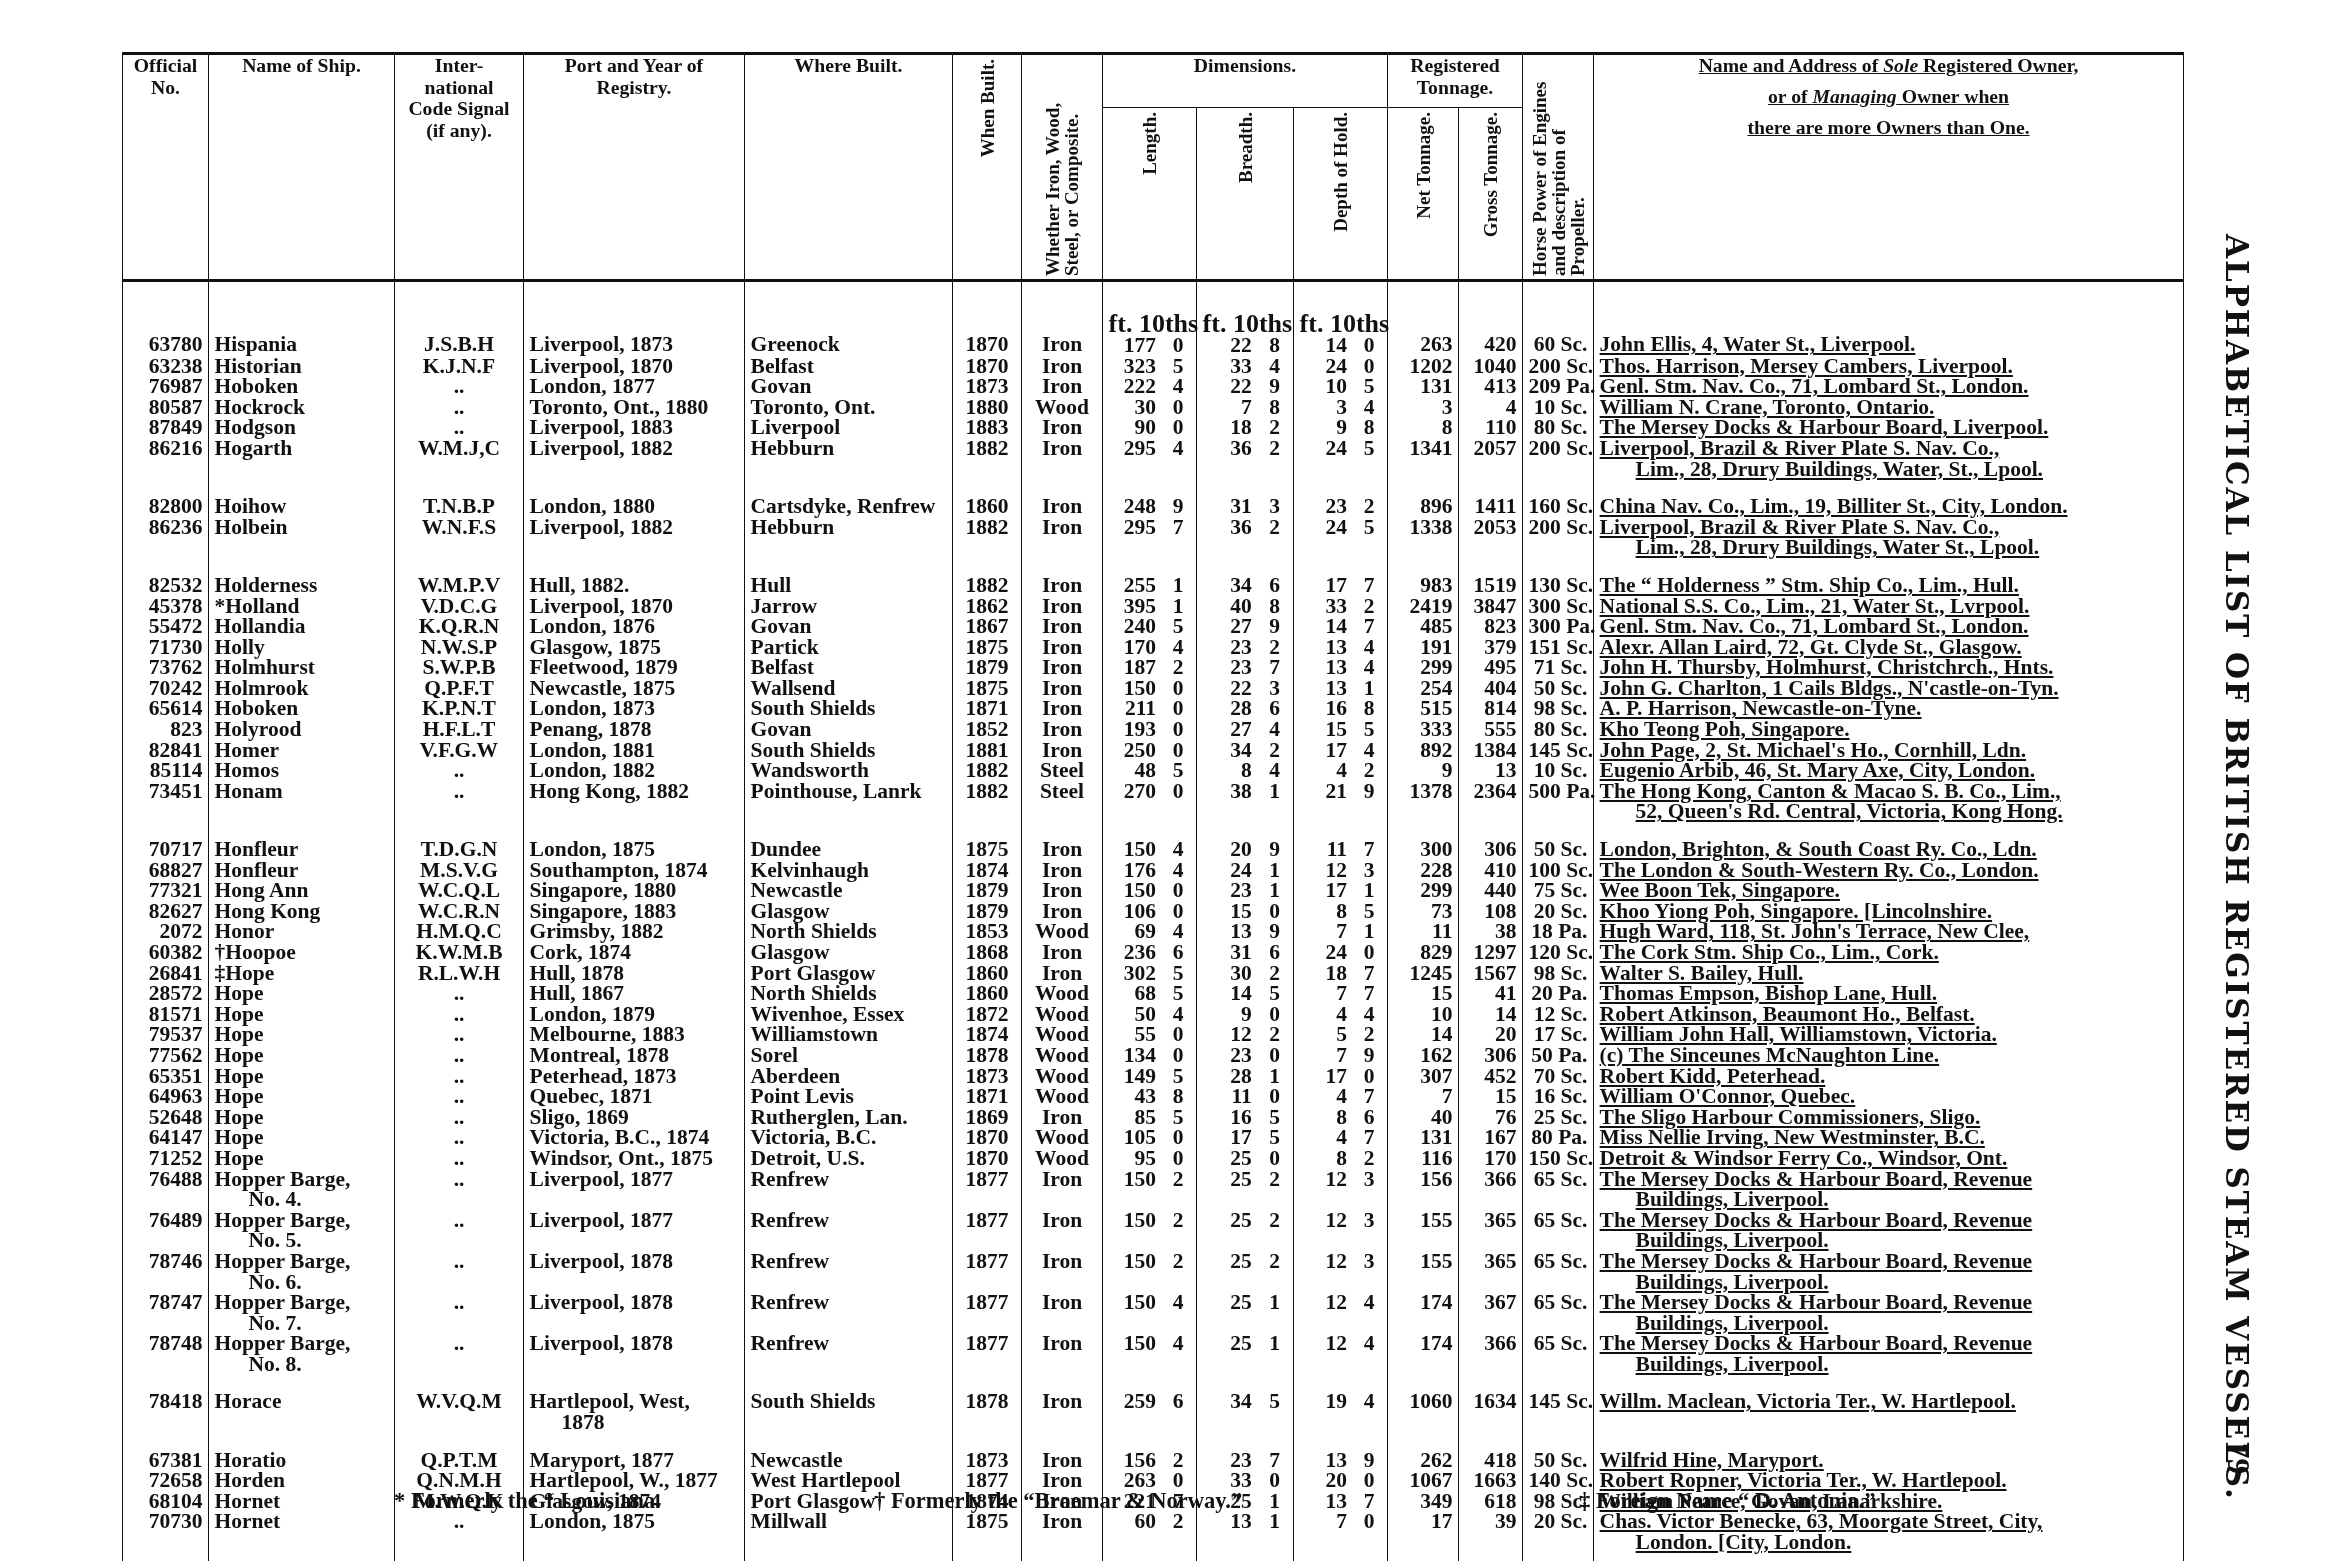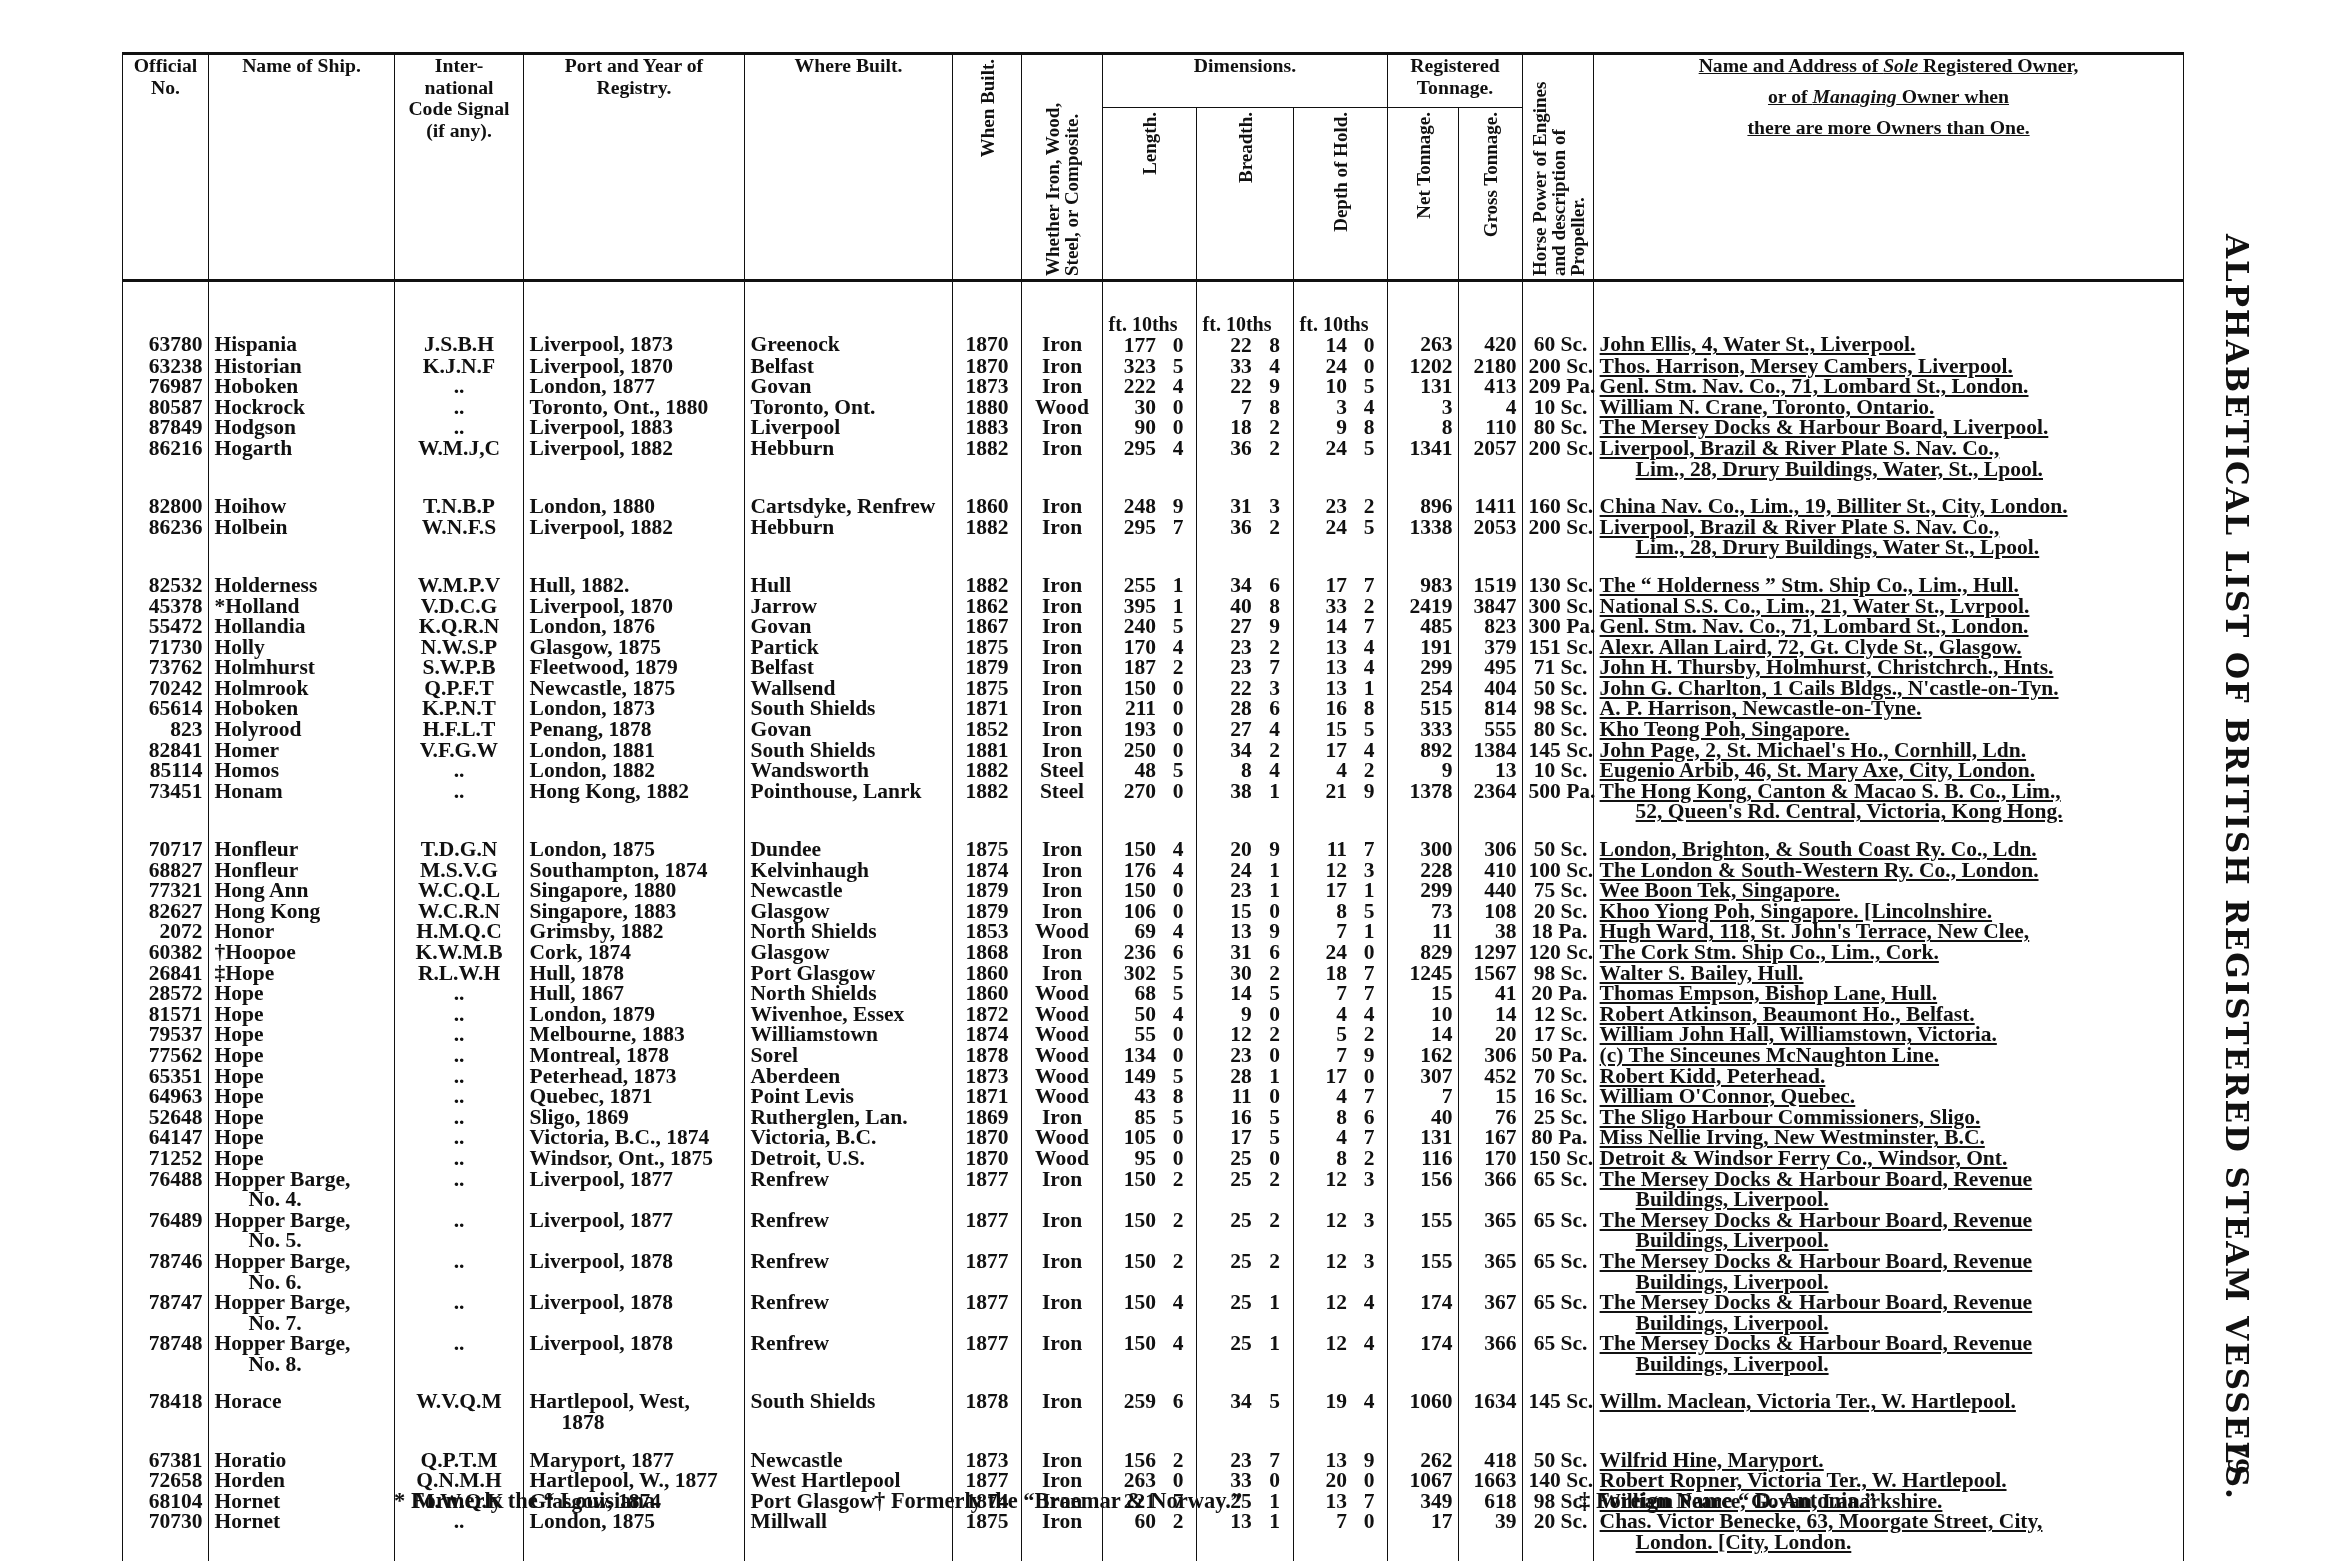--- a/index.html
+++ b/index.html
@@ -16,21 +16,21 @@
   thead tr.h2 th { height:164px; border-top:1.9px solid #111; }
   thead tr.h2 th.vert, thead th.vert { padding:3.7px 0; }
   .vtxt { writing-mode:vertical-rl; transform:rotate(180deg); display:inline-block; white-space:pre-line; font-size:19px; text-align:left; line-height:1.0; }
   thead { border-bottom:3.7px solid #111; }
   tbody td { font-size:21.5px; line-height:20.6px; white-space:nowrap; font-weight:bold; }
   tbody tr.gap td { padding-top:17px; }
   tbody tr.first td { padding-top:32px; }
   tbody tr.last td { padding-bottom:13px; }
   .num { text-align:right; }
   .ctr { text-align:center; }
-  .units { font-size:20px; }
+  .units { font-size:26px; }
   .dim { display:flex; justify-content:space-between; }
   .dim span:first-child { text-align:right; width:58%; }
   .dim span:last-child { text-align:center; width:30%; }
   .owner { white-space:normal; font-weight:bold; }
   .owner .cont { display:block; padding-left:36px; }
   .side-title { position:absolute; left:2219px; top:234px; writing-mode:vertical-rl;
                 font-weight:bold; font-size:31px; letter-spacing:1.9px; font-family:"DejaVu Serif",serif; }
   .page-no { position:absolute; left:2220px; top:1443px; writing-mode:vertical-rl; font-weight:bold; font-size:31px; }
   .footnotes { position:absolute; top:1488px; left:0; width:2342px; font-size:22.5px; font-weight:bold; }
   .footnotes span { position:absolute; white-space:nowrap; }
@@ -141,21 +141,21 @@
               <span>4</span>
             </div>
           </td>
           <td>
             <div class="dim">
               <span>24</span>
               <span>0</span>
             </div>
           </td>
           <td class="num">1202</td>
-          <td class="num">2180</td>
+          <td class="num">1040</td>
           <td class="num">200 Sc.</td>
           <td class="owner"><span>Thos. Harrison, Mersey Cambers, Liverpool.</span></td>
         </tr>
         <tr class="">
           <td class="num">76987</td>
           <td><span>Hoboken</span></td>
           <td class="ctr">..</td>
           <td><span>London, 1877</span></td>
           <td>Govan</td>
           <td class="ctr">1873</td>

